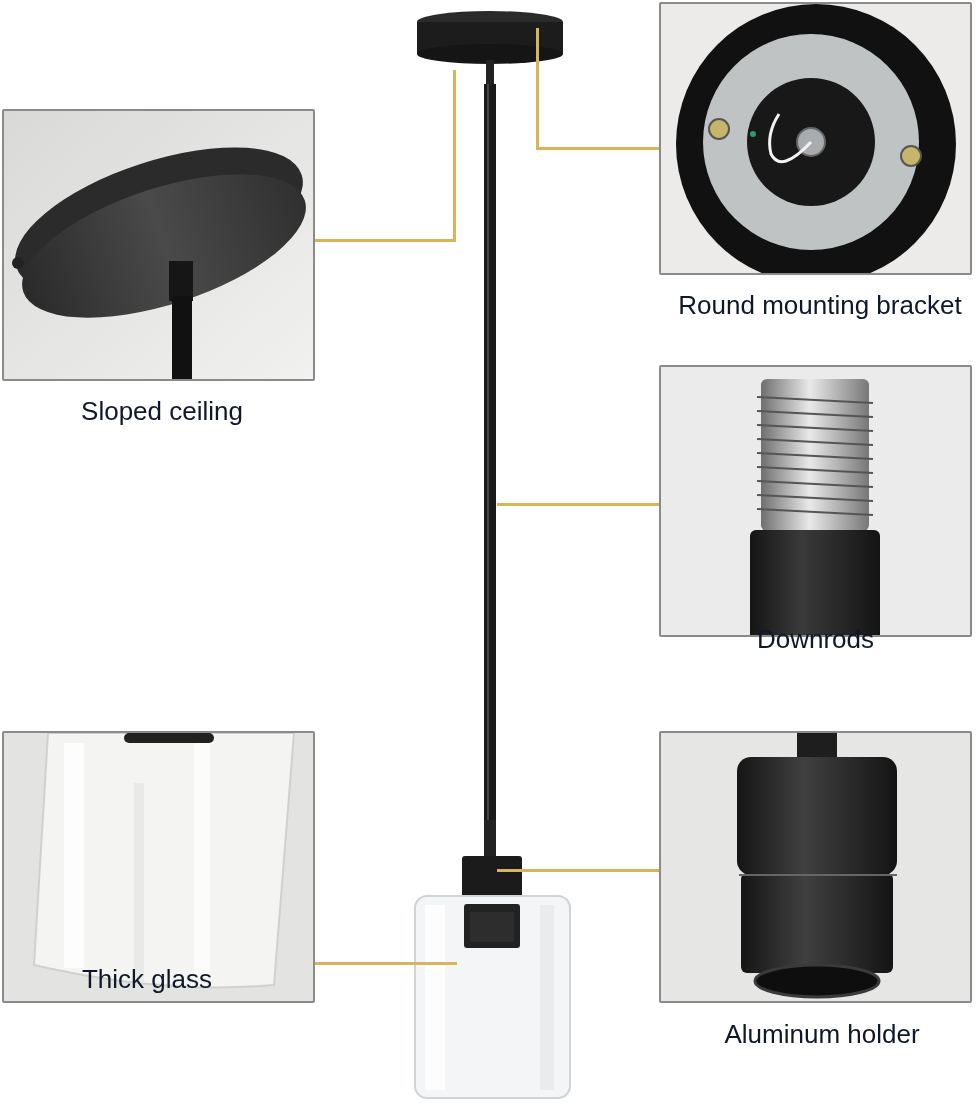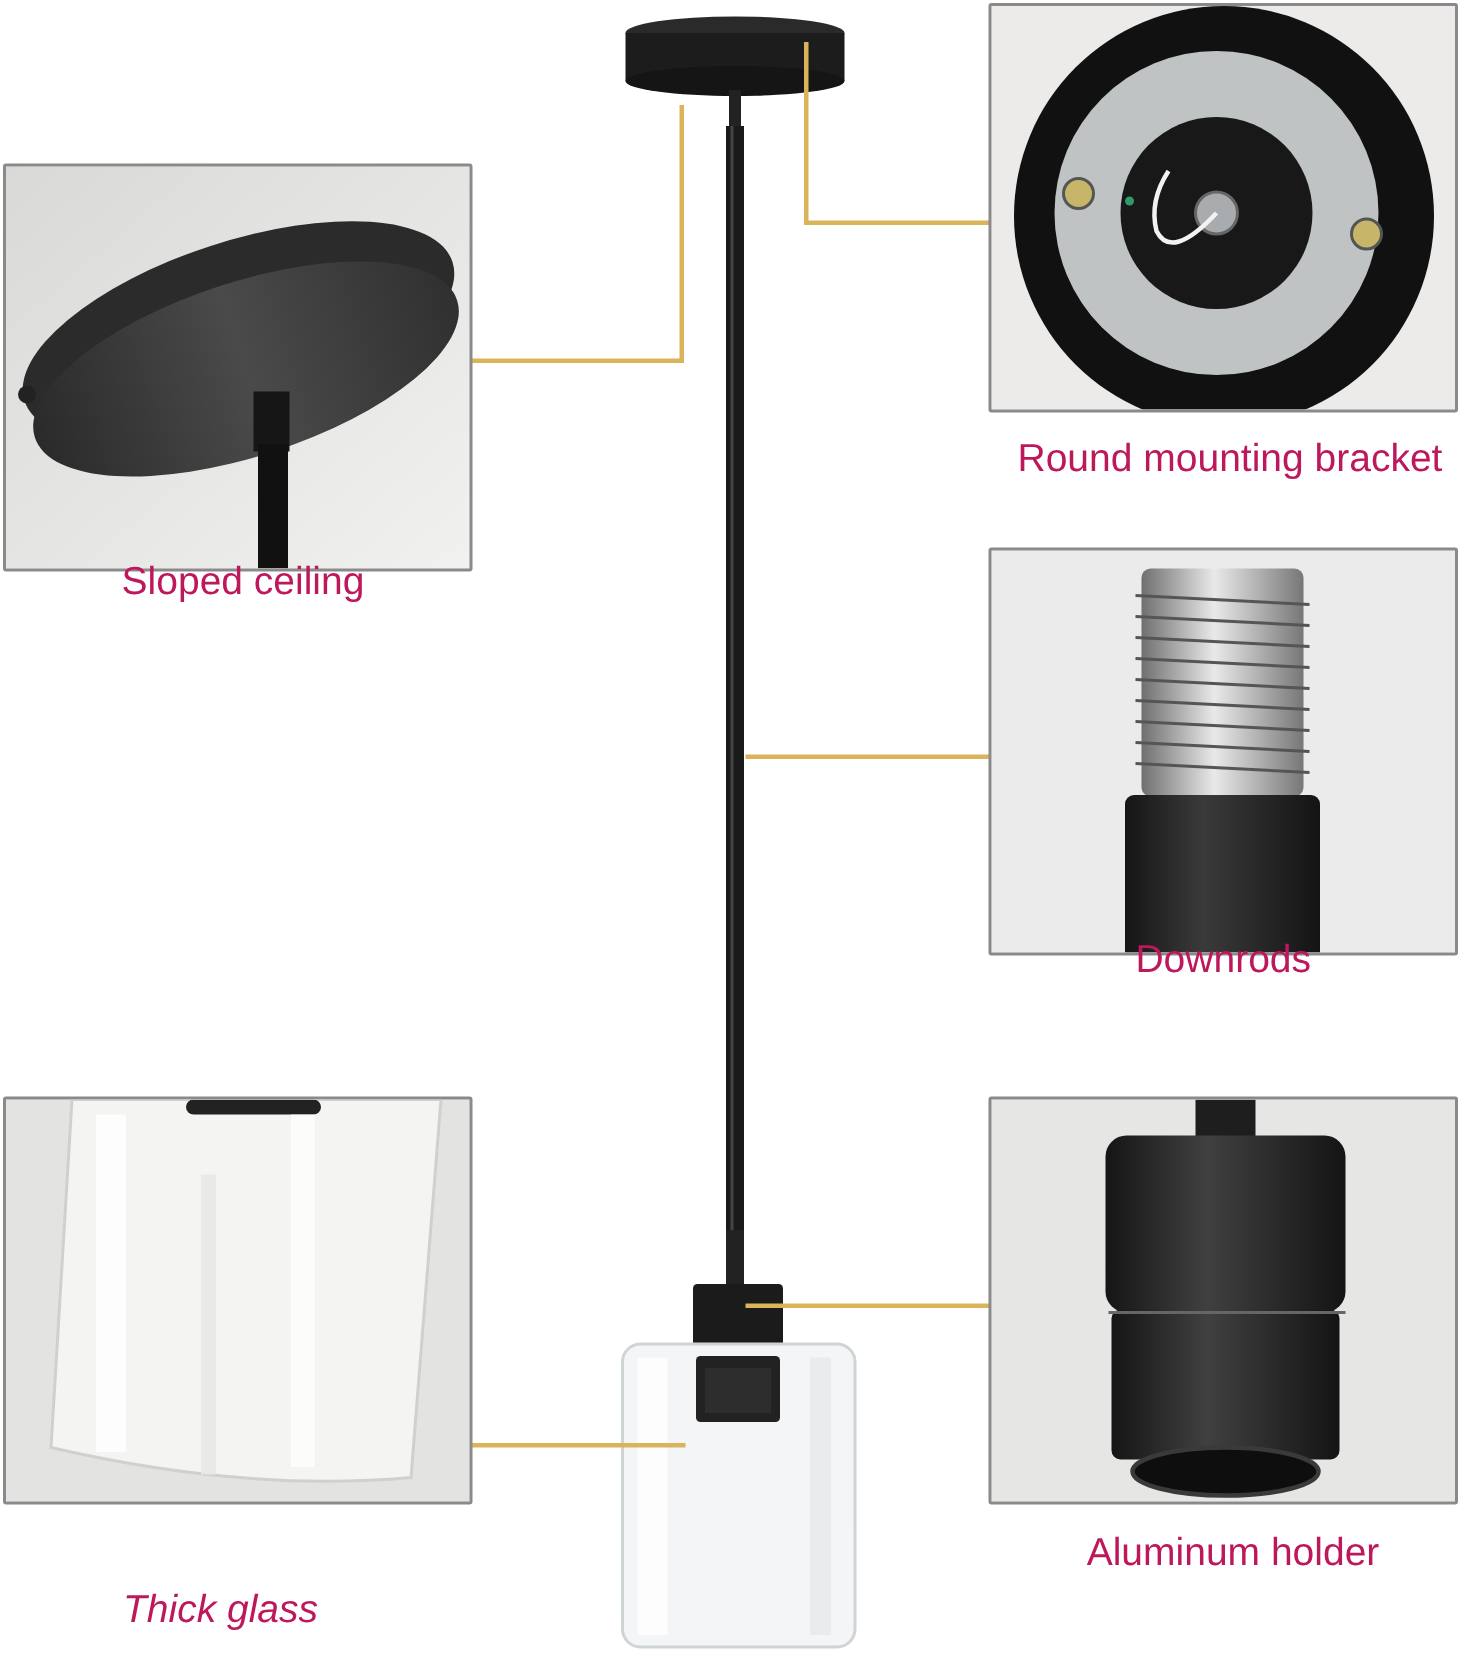--- a/index.html
+++ b/index.html
@@ -1,19 +1,19 @@
 <!DOCTYPE html>
 <html><head>
 <meta charset="utf-8">
 <style>
   html, body { margin:0; padding:0; background:#ffffff; }
   body { width:976px; height:1103px; position:relative; overflow:hidden;
          font-family:"Liberation Sans", "DejaVu Sans", sans-serif; }
   .panel { position:absolute; border:2px solid #8a8a8a; border-radius:2px; overflow:hidden; box-sizing:border-box; }
-  .caption { position:absolute; font-size:26px; color:#be185d; text-align:center; white-space:nowrap; }
+  .caption { position:absolute; font-size:26px; color:#0f172a; text-align:center; white-space:nowrap; }
   .gold-h, .gold-v { position:absolute; background:#d9b45a; }
   .gold-h { height:3px; }
   .gold-v { width:3px; }
   svg { display:block; }
 </style>
 </head>
 <body>
 
 <div style="position:absolute;left:400px;top:0;width:200px;height:1103px;">
   <svg width="200" height="1103" viewBox="400 0 200 1103">
@@ -65,21 +65,21 @@
         </linearGradient>
     </defs>
     <rect width="309" height="268" fill="url(#bg1)"></rect>
     <ellipse cx="155" cy="110" rx="150" ry="60" fill="#2b2b2b" transform="rotate(-18 155 110)"></ellipse>
     <ellipse cx="160" cy="135" rx="148" ry="58" fill="url(#can1)" transform="rotate(-18 160 135)"></ellipse>
     <rect x="165" y="150" width="24" height="40" fill="#161616"></rect>
     <rect x="168" y="185" width="20" height="83" fill="#111"></rect>
     <circle cx="14" cy="152" r="6" fill="#222"></circle>
   </svg>
 </div>
-<div class="caption" style="left:2px;top:372px;width:320px;">Sloped ceiling</div>
+<div class="caption" style="left:2px;top:396px;width:320px;">Sloped ceiling</div>
 
 <div class="panel" style="left:659px;top:2px;width:313px;height:273px;background:#ecebea;">
   <svg width="309" height="269" viewBox="0 0 309 269">
     <rect width="309" height="269" fill="#ecebea"></rect>
     <circle cx="155" cy="140" r="140" fill="#111"></circle>
     <circle cx="150" cy="138" r="108" fill="#bfc3c4"></circle>
     <circle cx="150" cy="138" r="64" fill="#181818"></circle>
     <circle cx="150" cy="138" r="14" fill="#a8acae" stroke="#666" stroke-width="2"></circle>
     <circle cx="58" cy="125" r="10" fill="#c7b66a" stroke="#555" stroke-width="2"></circle>
     <circle cx="250" cy="152" r="10" fill="#c7b66a" stroke="#555" stroke-width="2"></circle>
@@ -124,21 +124,21 @@
 <div class="panel" style="left:2px;top:731px;width:313px;height:272px;background:#e3e3e1;">
   <svg width="309" height="268" viewBox="0 0 309 268">
     <rect width="309" height="268" fill="#e3e3e1"></rect>
     <path d="M44 0 L290 0 L270 252 Q160 262 30 232 Z" fill="#f4f4f2" stroke="#d0d0ce" stroke-width="2"></path>
     <rect x="120" y="0" width="90" height="10" rx="5" fill="#222"></rect>
     <rect x="60" y="10" width="20" height="225" fill="#ffffff" opacity="0.8"></rect>
     <rect x="190" y="10" width="16" height="235" fill="#ffffff" opacity="0.7"></rect>
     <rect x="130" y="50" width="10" height="200" fill="#e8e8e6" opacity="0.9"></rect>
   </svg>
 </div>
-<div class="caption" style="left:2px;top:1057px;width:290px;font-style:italic;">Thick glass</div>
+<div class="caption" style="left:2px;top:964px;width:290px;">Thick glass</div>
 
 <div class="panel" style="left:659px;top:731px;width:313px;height:272px;background:#e6e6e4;">
   <svg width="309" height="268" viewBox="0 0 309 268">
     <defs>
       <linearGradient id="hold" x1="0" y1="0" x2="1" y2="0">
           <stop offset="0" stop-color="#151515"></stop>
           <stop offset="0.42" stop-color="#404040"></stop>
           <stop offset="1" stop-color="#141414"></stop>
         </linearGradient>
     </defs>

